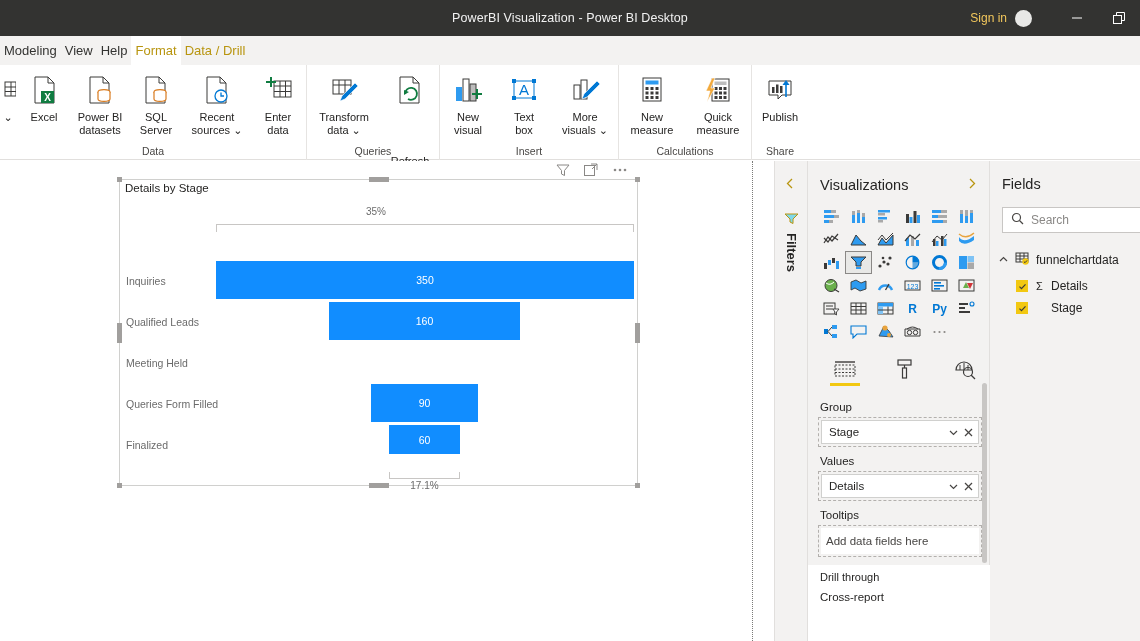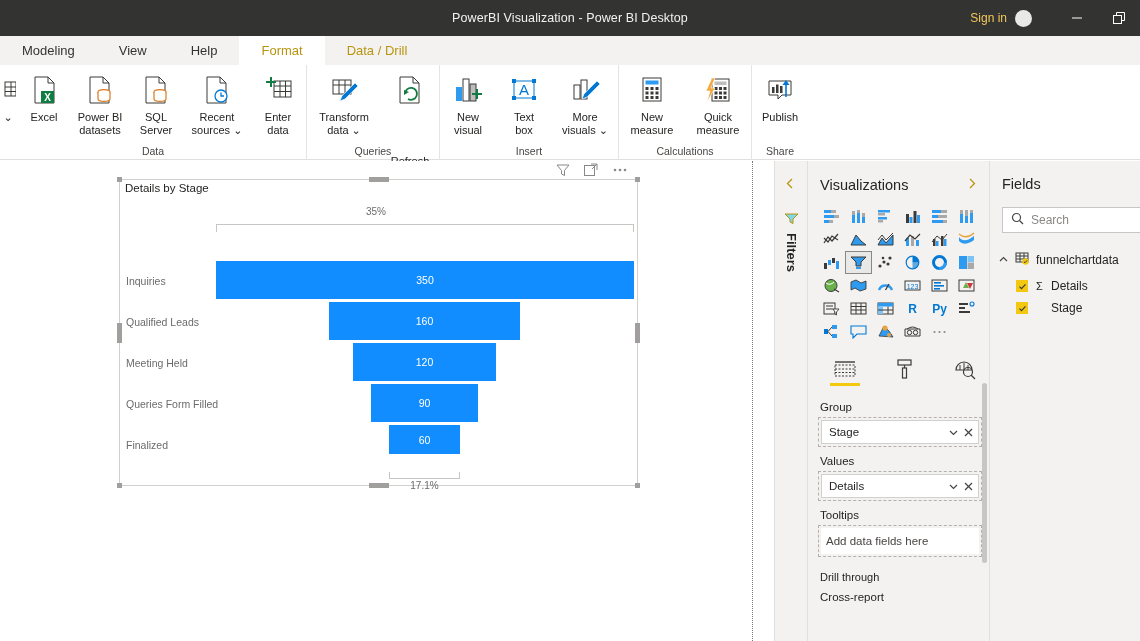--- a/index.html
+++ b/index.html
@@ -31,21 +31,21 @@
     justify-content: center; color: #ffffff;
   }
   .wbtn svg { display: block; }
 
   
   .tabbar {
     position: absolute; left: 0; top: 36px; width: 1140px; height: 29px;
     background: #f3f2f1; display: flex; align-items: flex-end;
   }
   .tab {
-    height: 29px; padding: 0 22px; font-size: 13px; color: #333331;
+    height: 29px; padding: 0 4px; font-size: 13px; color: #333331;
     display: flex; align-items: center; white-space: nowrap;
   }
   .tab.active { background: #ffffff; color: #b8950f; }
   .tab.accent { color: #b8950f; }
 
   
   .ribbon {
     position: absolute; left: 0; top: 65px; width: 1140px; height: 95px;
     background: #ffffff; border-bottom: 1px solid #e1dfdd;
     display: flex; align-items: flex-start;
@@ -134,21 +134,21 @@
   .rail-chev { position: absolute; left: 9px; top: 15px; color: #b8950f; }
   .rail-funnel { position: absolute; left: 9px; top: 50px; }
   .rail-text {
     position: absolute; left: 9px; top: 72px;
     font-size: 13px; color: #252423; font-weight: bold;
     writing-mode: vertical-rl;
   }
 
   
   .viz-pane {
-    position: absolute; left: 808px; top: 161px; width: 182px; height: 480px;
+    position: absolute; left: 808px; top: 161px; width: 182px; height: 404px;
     background: #f3f2f1; border-right: 1px solid #e1dfdd;
   }
   .pane-head {
     position: absolute; left: 12px; top: 15px; right: 10px;
     display: flex; align-items: center; justify-content: space-between;
   }
   .pane-title { font-size: 14.5px; color: #252423; }
   .pane-chev { color: #b8950f; }
   .viz-grid {
     position: absolute; left: 10px; top: 44px; width: 164px;
@@ -509,23 +509,20 @@
     <div class="bar" style="left:96px;top:59px;width:418px;height:38px;">
       <span class="bar-val">350</span>
     </div>
 
     <span class="cat-label" style="top:114px;">Qualified Leads</span>
     <div class="bar" style="left:209px;top:100px;width:191px;height:38px;">
       <span class="bar-val">160</span>
     </div>
 
     <span class="cat-label" style="top:155px;">Meeting Held</span>
-    <div class="bar" style="left:233px;top:141px;width:143px;height:38px;">
-      <span class="bar-val">120</span>
-    </div>
 
     <span class="cat-label" style="top:196px;">Queries Form Filled</span>
     <div class="bar" style="left:251px;top:182px;width:107px;height:38px;">
       <span class="bar-val">90</span>
     </div>
 
     <span class="cat-label" style="top:237px;">Finalized</span>
     <div class="bar" style="left:269px;top:223px;width:71px;height:29px;">
       <span class="bar-val">60</span>
     </div>

